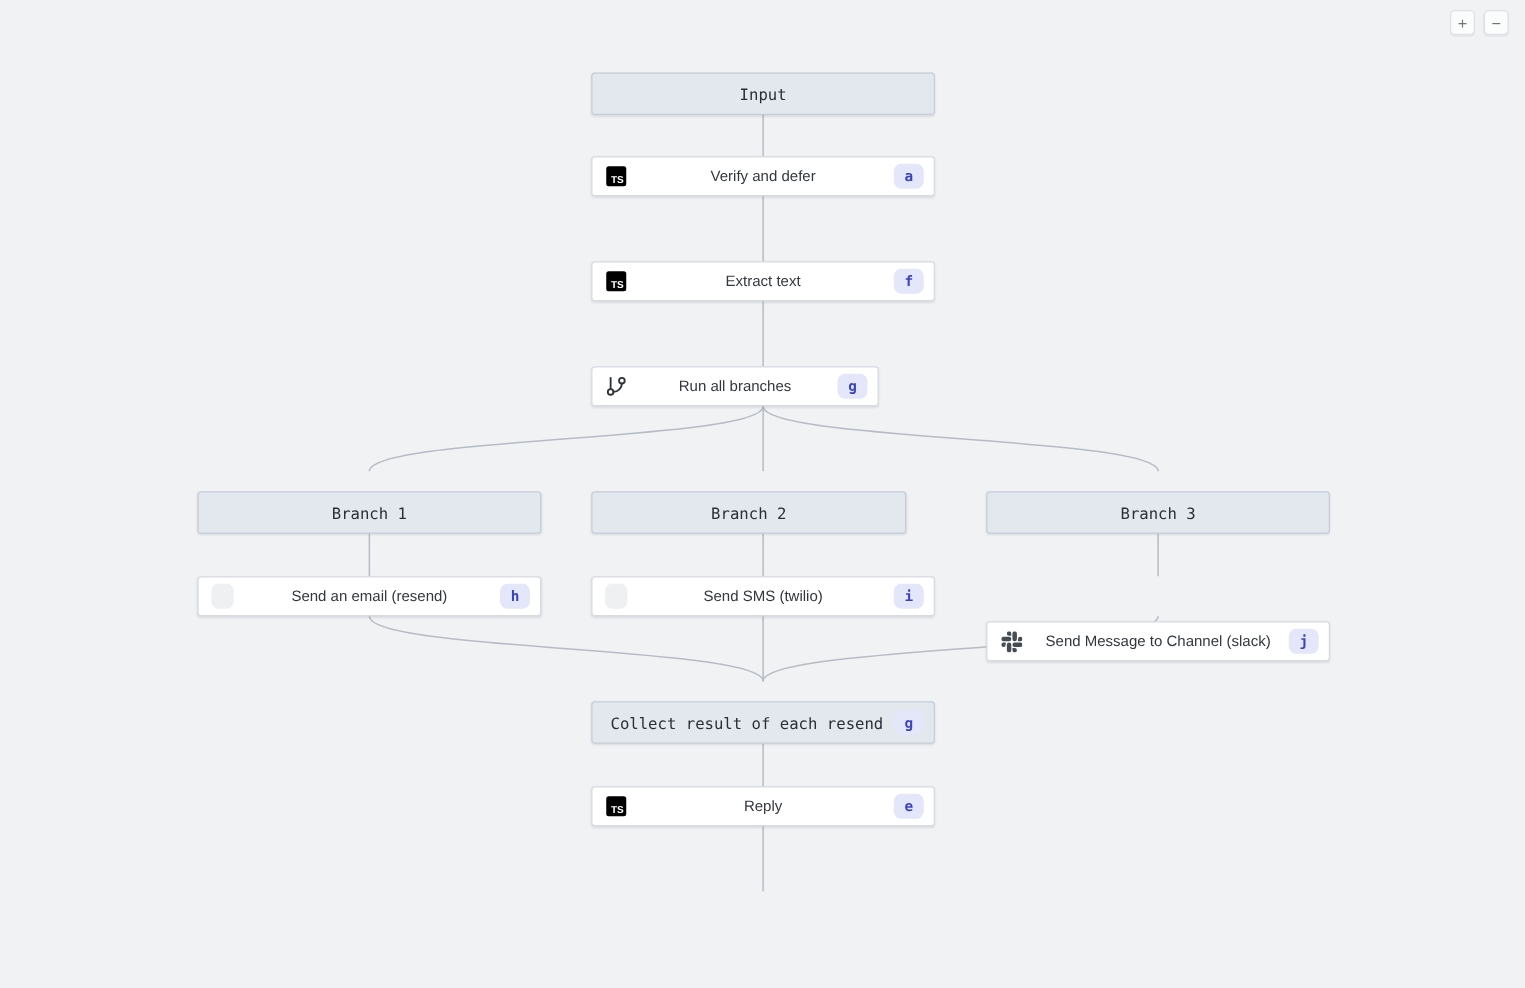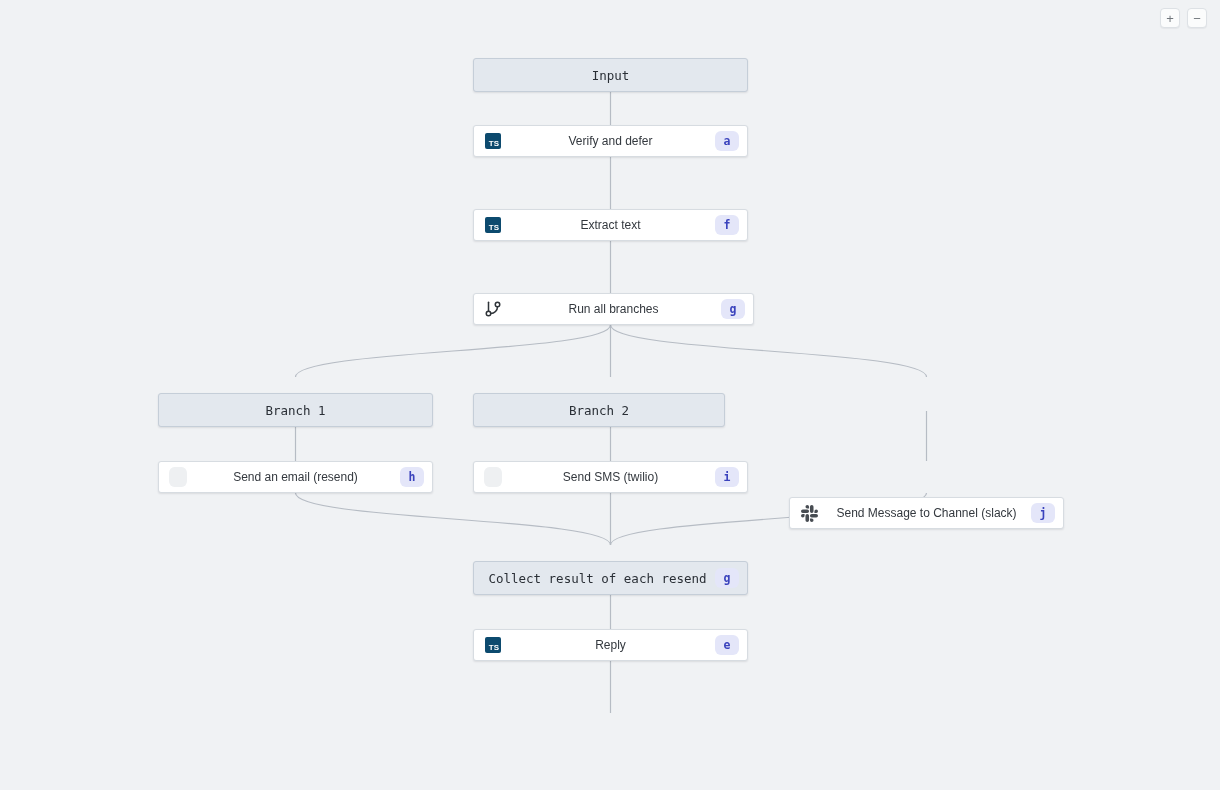--- a/index.html
+++ b/index.html
@@ -36,21 +36,21 @@
   }
   .node .label{white-space:nowrap;}
   .node.task .label{
     position:absolute;left:0;right:0;text-align:center;
   }
   .icon-slot{
     position:absolute;left:10px;top:50%;transform:translateY(-50%);
     width:18px;height:18px;display:flex;align-items:center;justify-content:center;
   }
   .ts-icon{
-    width:16px;height:16px;background:#0c4a6e;border-radius:2px;
+    width:16px;height:16px;background:#000000;border-radius:2px;
     color:#ffffff;font-weight:bold;font-size:8px;
     display:flex;align-items:flex-end;justify-content:flex-end;
     padding:0 2px 1px 0;box-sizing:border-box;
     font-family:"Liberation Sans", sans-serif;
   }
   .faint-icon{
     width:20px;height:20px;border-radius:30%;
     background:#eef0f2;
   }
   .badge{
@@ -110,38 +110,41 @@
   </div>
 
   <div class="node task" style="left:473px;top:209px;width:275px;">
     <span class="icon-slot">
       <span class="ts-icon">TS</span>
     </span>
     <span class="label">Extract text</span>
     <span class="badge">f</span>
   </div>
 
-  <div class="node task" style="left:473px;top:293px;width:281px;">
+  <div class="node task" style="left:473px;top:293px;width:230px;">
     <span class="icon-slot">
       <svg width="18" height="18" viewBox="0 0 24 24" fill="none" stroke="#2f3439" stroke-width="2" stroke-linecap="round" stroke-linejoin="round">
         <line x1="6" x2="6" y1="3" y2="15"></line>
         <circle cx="18" cy="6" r="3"></circle>
         <circle cx="6" cy="18" r="3"></circle>
         <path d="M18 9a9 9 0 0 1-9 9"></path>
       </svg>
     </span>
     <span class="label">Run all branches</span>
     <span class="badge">g</span>
   </div>
 
   <div class="node group" style="left:158px;top:377px;width:275px;">
     <span class="label">Branch 1</span>
   </div>
   <div class="node group" style="left:473px;top:377px;width:252px;">
     <span class="label">Branch 2</span>
+  </div>
+  <div class="node group" style="left:789px;top:377px;width:275px;">
+    <span class="label">Branch 3</span>
   </div>
 
   <div class="node task" style="left:158px;top:461px;width:275px;">
     <span class="icon-slot">
       <span class="faint-icon"></span>
     </span>
     <span class="label">Send an email (resend)</span>
     <span class="badge">h</span>
   </div>
 

